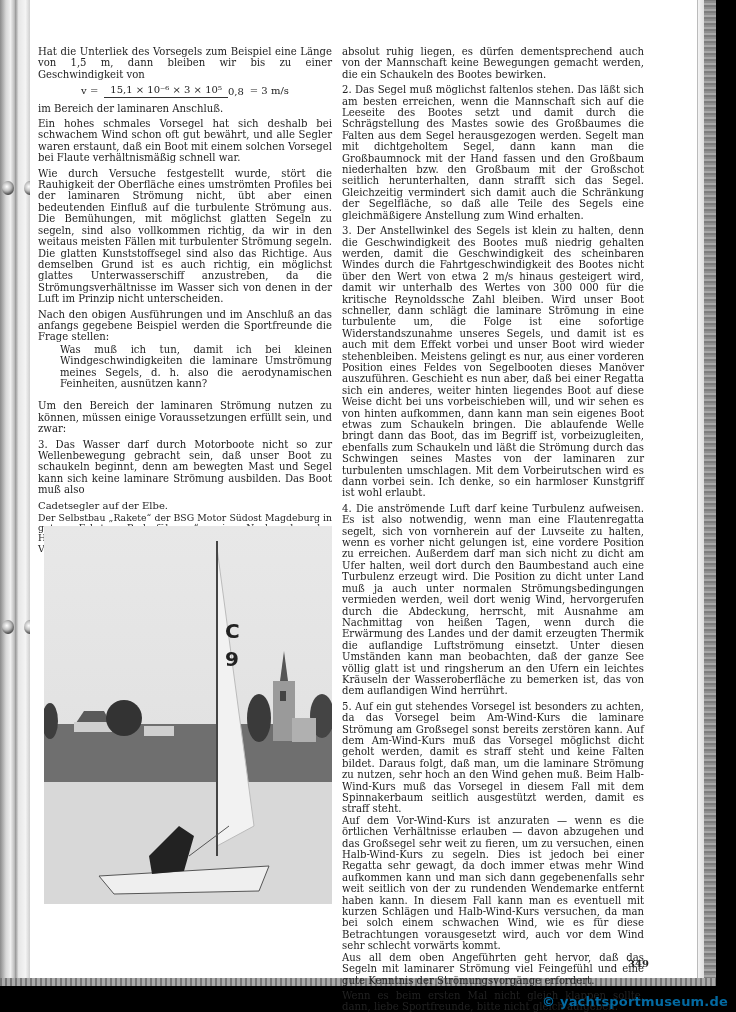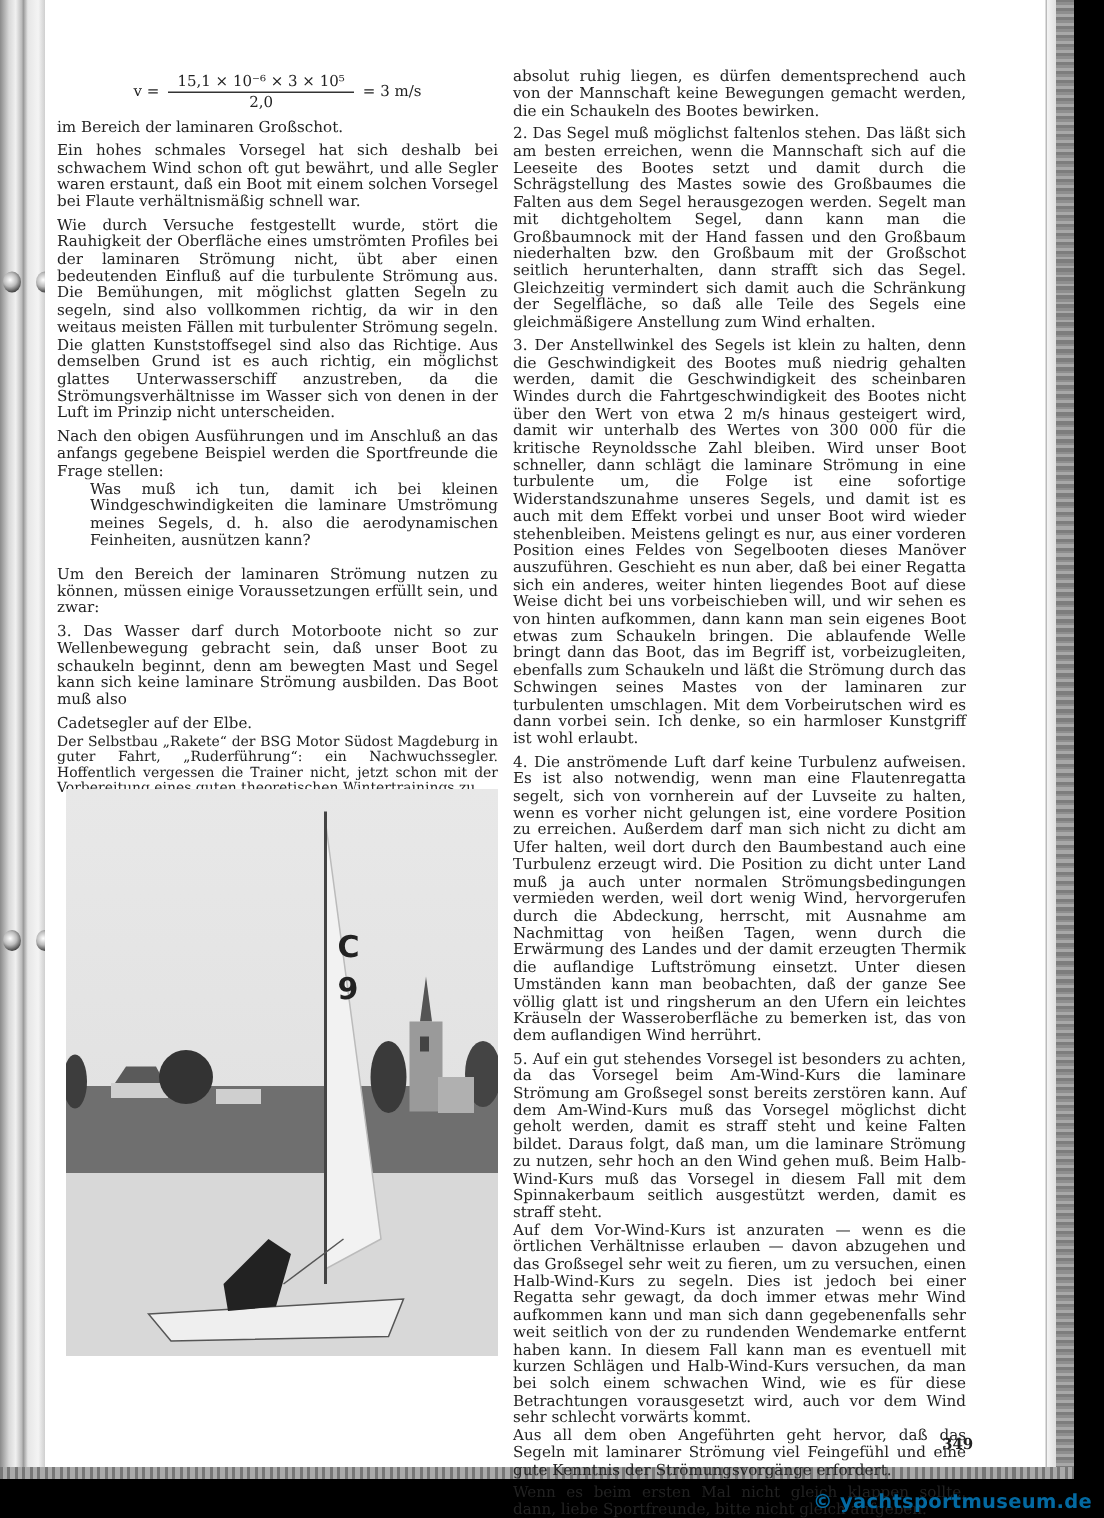--- a/index.html
+++ b/index.html
@@ -15,21 +15,21 @@
   .bottom-edge { position:absolute; left:0; top:978px; width:716px; height:8px;
     background:repeating-linear-gradient(90deg,#777 0 2px,#aaa 2px 5px); }
   .watermark { position:absolute; right:8px; bottom:3px; color:#0369a1; font-family:"DejaVu Sans","Liberation Sans",sans-serif; font-size:13px; font-weight:bold; letter-spacing:0.2px; }
 
   .col { position:absolute; font-size:10.1px; line-height:11.4px; color:#222; text-align:justify; }
   .col-left { left:38px; top:46px; width:294px; }
   .col-right { left:342px; top:46px; width:302px; }
   .col p { margin:0 0 4px 0; }
   .indent { margin-left:22px !important; }
   .formula { display:flex; align-items:center; justify-content:center; margin:3px 0 5px 0; gap:6px; font-size:10px; }
-  .frac { display:inline-flex; flex-direction:column; align-items:center; }
+  .frac { display:inline-flex; align-items:center; }
   .frac .num { border-bottom:1px solid #333; padding:0 6px 1px; }
   .frac .den { padding-top:1px; }
   .caption-title { text-align:left; margin:4px 0 2px 0; font-size:10px; }
   .caption { font-size:9.3px; line-height:10.2px; text-align:justify; }
   .caption .last { text-align:center; }
   .photo { position:absolute; left:44px; top:526px; width:288px; height:378px; overflow:hidden;
      background:linear-gradient(180deg,#e8e8e8 0%,#e2e2e2 55%,#a9a9a9 58%,#6c6c6c 62%,#8a8a8a 66%,#dedede 68%,#d4d4d4 100%); }
   .pagenum { position:absolute; left:628px; top:958px; font-size:10px; font-weight:bold; color:#222; }
 </style>
 </head>
@@ -40,29 +40,30 @@
 <div class="hole" style="left:24px;top:181px;"></div>
 <div class="hole" style="left:2px;top:620px;"></div>
 <div class="hole" style="left:24px;top:620px;"></div>
 
 <div class="page"></div>
 <div class="edge-inner"></div>
 <div class="edge-right"></div>
 <div class="bottom-edge"></div>
 
 <div class="col col-left">
+  <p>Hat die Unterliek des Vorsegels zum Beispiel eine Länge von 1,5 m, dann bleiben wir bis zu einer Geschwindigkeit von</p>
   <div class="formula">
     <span>v =</span>
     <span class="frac">
       <span class="num">15,1 × 10⁻⁶ × 3 × 10⁵</span>
-      <span class="den">2,0</span>
+      <span class="den">0,8</span>
     </span>
     <span>= 3 m/s</span>
   </div>
-  <p>im Bereich der laminaren Großschot.</p>
+  <p>im Bereich der laminaren Anschluß.</p>
   <p>Ein hohes schmales Vorsegel hat sich deshalb bei schwachem Wind schon oft gut bewährt, und alle Segler waren erstaunt, daß ein Boot mit einem solchen Vorsegel bei Flaute verhältnismäßig schnell war.</p>
   <p>Wie durch Versuche festgestellt wurde, stört die Rauhigkeit der Oberfläche eines umströmten Profiles bei der laminaren Strömung nicht, übt aber einen bedeutenden Einfluß auf die turbulente Strömung aus. Die Bemühungen, mit möglichst glatten Segeln zu segeln, sind also vollkommen richtig, da wir in den weitaus meisten Fällen mit turbulenter Strömung segeln. Die glatten Kunststoffsegel sind also das Richtige. Aus demselben Grund ist es auch richtig, ein möglichst glattes Unterwasserschiff anzustreben, da die Strömungsverhältnisse im Wasser sich von denen in der Luft im Prinzip nicht unterscheiden.</p>
   <p style="margin-bottom:1px;">Nach den obigen Ausführungen und im Anschluß an das anfangs gegebene Beispiel werden die Sportfreunde die Frage stellen:</p>
   <p class="indent" style="margin-bottom:11px;">Was muß ich tun, damit ich bei kleinen Windgeschwindigkeiten die laminare Umströmung meines Segels, d. h. also die aerodynamischen Feinheiten, ausnützen kann?</p>
   <p>Um den Bereich der laminaren Strömung nutzen zu können, müssen einige Voraussetzungen erfüllt sein, und zwar:</p>
   <p>3. Das Wasser darf durch Motorboote nicht so zur Wellenbewegung gebracht sein, daß unser Boot zu schaukeln beginnt, denn am bewegten Mast und Segel kann sich keine laminare Strömung ausbilden. Das Boot muß also</p>
   <div class="caption-title">Cadetsegler auf der Elbe.</div>
   <div class="caption">
     <div>Der Selbstbau „Rakete“ der BSG Motor Südost Magdeburg in guter Fahrt, „Ruderführung“: ein Nachwuchssegler. Hoffentlich vergessen die Trainer nicht, jetzt schon mit der Vorbereitung eines guten theoretischen Wintertrainings zu</div>
     <div class="last">beginnen.</div>

